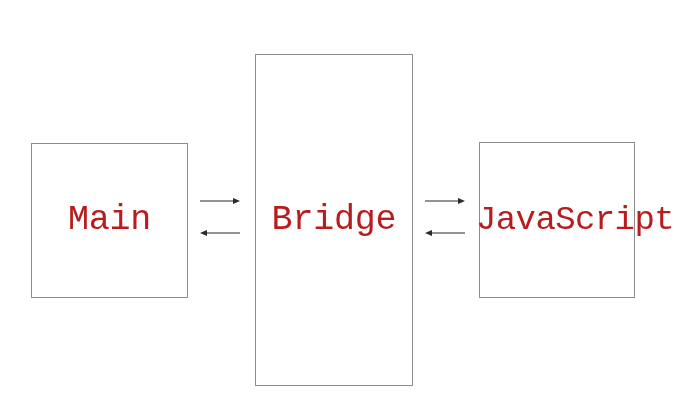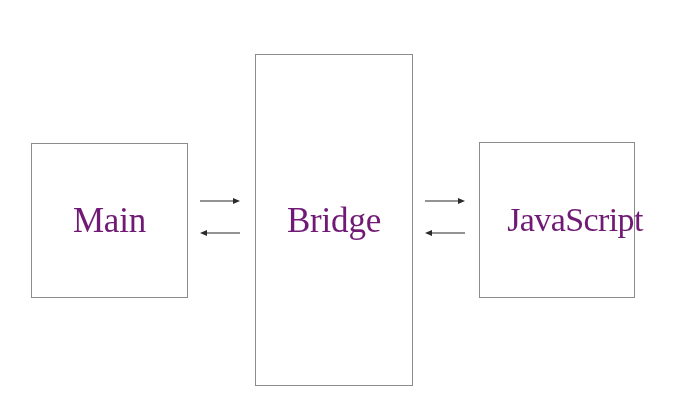--- a/index.html
+++ b/index.html
@@ -21,25 +21,25 @@
   .node {
     position: absolute;
     box-sizing: border-box;
     background: #ffffff;
     border: 1px solid #8c8c8c;
     display: flex;
     align-items: center;
     justify-content: center;
   }
   .node-label {
-    font-family: Liberation Serif, serif;
+    font-family: Liberation Mono, monospace;
     font-size: 35px;
     font-weight: 300;
     line-height: 1;
-    color: #701a75;
+    color: #b91c1c;
     white-space: nowrap;
     letter-spacing: -0.2px;
     text-align: right;
     -webkit-text-stroke: 0.02px #8a8a8a;
   }
   #node-main {
     left: 31px;
     top: 143px;
     width: 157px;
     height: 155px;

